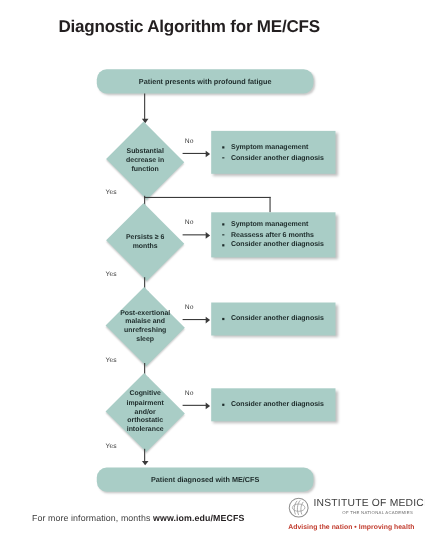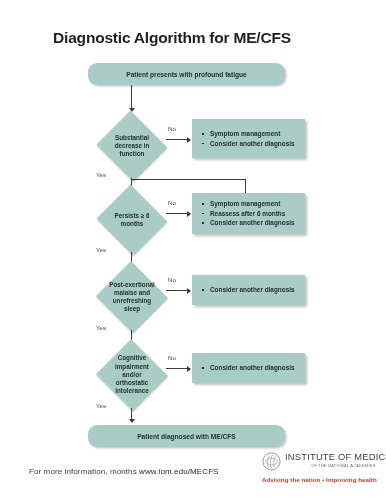--- a/index.html
+++ b/index.html
@@ -12,21 +12,21 @@
     height: 500px;
     position: relative;
     overflow: hidden;
     font-family: "Liberation Sans", sans-serif;
     color: #231f20;
   }
 
   #page-title {
     position: absolute;
     left: 0;
-    top: 29px;
+    top: 16px;
     width: 344px;
     text-align: center;
     font-size: 15.5px;
     font-weight: bold;
     letter-spacing: -0.2px;
     color: #231f20;
   }
 
   
   .term-box {
@@ -136,21 +136,21 @@
 
   
   #footer-text {
     position: absolute;
     left: 29px;
     top: 467px;
     font-size: 8px;
     color: #3b3b3b;
     letter-spacing: 0.1px;
   }
-  #footer-text b { font-weight: normal; color: #231f20; }
+  #footer-text b { font-weight: bold; color: #231f20; }
 
   #iom-logo {
     position: absolute;
     left: 262px;
     top: 452px;
     width: 118px;
   }
   .logo-row { display: flex; align-items: flex-start; }
   .logo-mark {
     width: 19px; height: 19px;

